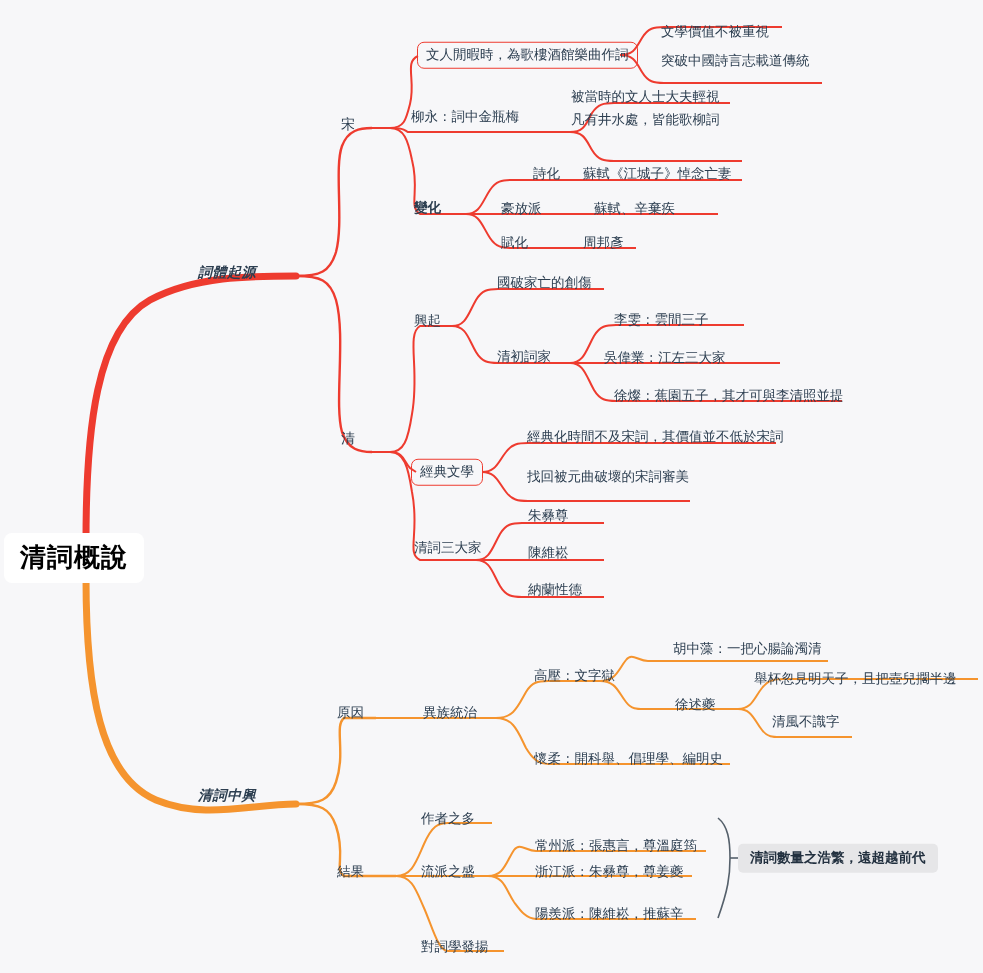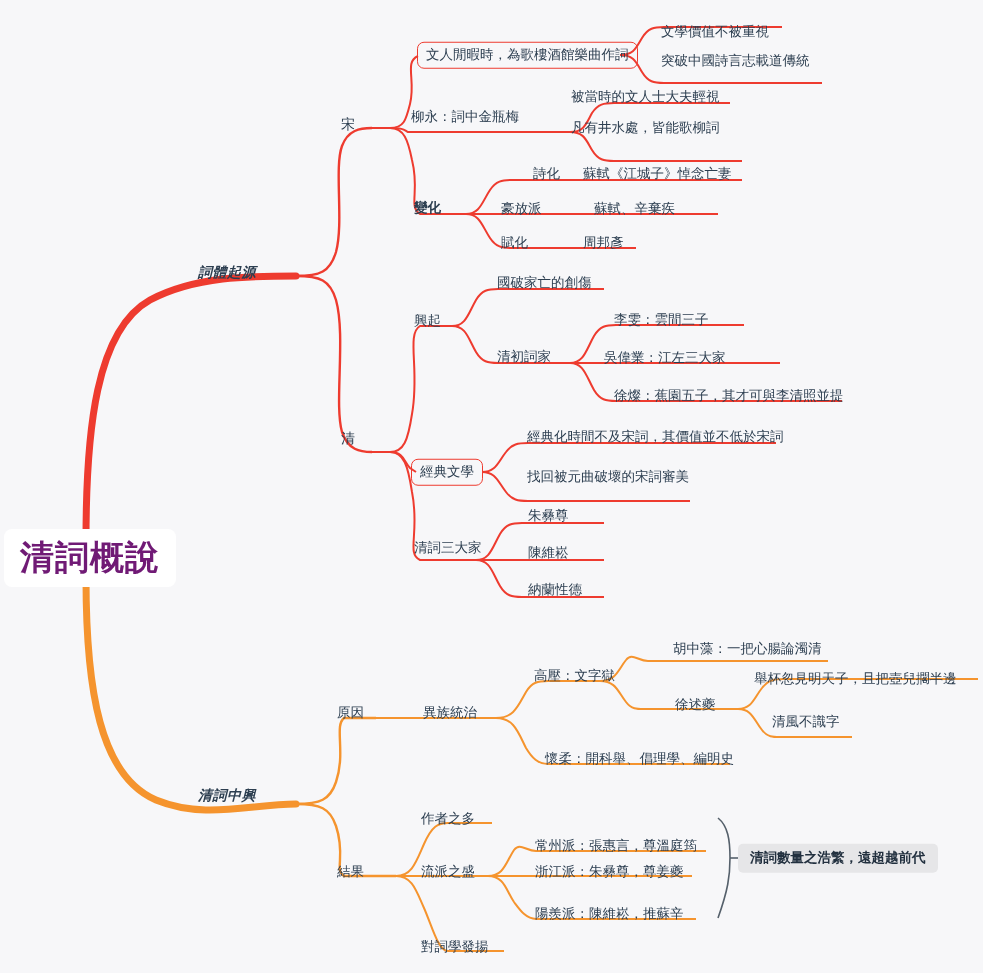--- a/index.html
+++ b/index.html
@@ -26,23 +26,23 @@
     white-space: nowrap;
     color: #2c3e50;
     line-height: 1;
     transform: translateY(-50%);
   }
   
   .n-root {
     background: #ffffff;
     border-radius: 8px;
     padding: 11px 16px 13px 16px;
-    font-size: 34px;
+    font-size: 26px;
     font-weight: bold;
-    color: #701a75;
+    color: #000000;
     letter-spacing: 1px;
   }
   
   .n-l1 {
     font-size: 14px;
     font-weight: bold;
     letter-spacing: 0.5px;
     font-style: italic;
   }
   
@@ -167,21 +167,21 @@
   <div class="node n-l3" style="left:661px; top:61px;">
     <span>突破中國詩言志載道傳統</span>
   </div>
 
   <div class="node n-l3" style="left:411px; top:117px;">
     <span>柳永：詞中金瓶梅</span>
   </div>
   <div class="node n-l3" style="left:571px; top:97px;">
     <span>被當時的文人士大夫輕視</span>
   </div>
-  <div class="node n-l3" style="left:571px; top:128px;">
+  <div class="node n-l3" style="left:571px; top:120px;">
     <span>凡有井水處，皆能歌柳詞</span>
   </div>
 
   <div class="node n-l3" style="left:414px; top:208px;font-weight:bold;">
     <span>變化</span>
   </div>
   <div class="node n-l3" style="left:501px; top:174px;padding-left:32px;">
     <span>詩化</span>
   </div>
   <div class="node n-l3" style="left:583px; top:174px;">
@@ -244,21 +244,21 @@
 
   <div class="node n-l3" style="left:337px; top:713px;">
     <span>原因</span>
   </div>
   <div class="node n-l3" style="left:423px; top:713px;">
     <span>異族統治</span>
   </div>
   <div class="node n-l3" style="left:534px; top:676px;">
     <span>高壓：文字獄</span>
   </div>
-  <div class="node n-l3" style="left:534px; top:759px;margin-left:11px;">
+  <div class="node n-l3" style="left:534px; top:759px;">
     <span>懷柔：開科舉、倡理學、編明史</span>
   </div>
   <div class="node n-l3" style="left:673px; top:649px;">
     <span>胡中藻：一把心腸論濁清</span>
   </div>
   <div class="node n-l3" style="left:675px; top:705px;">
     <span>徐述夔</span>
   </div>
   <div class="node n-l3" style="left:754px; top:679px;">
     <span>舉杯忽見明天子，且把壺兒擱半邊</span>

